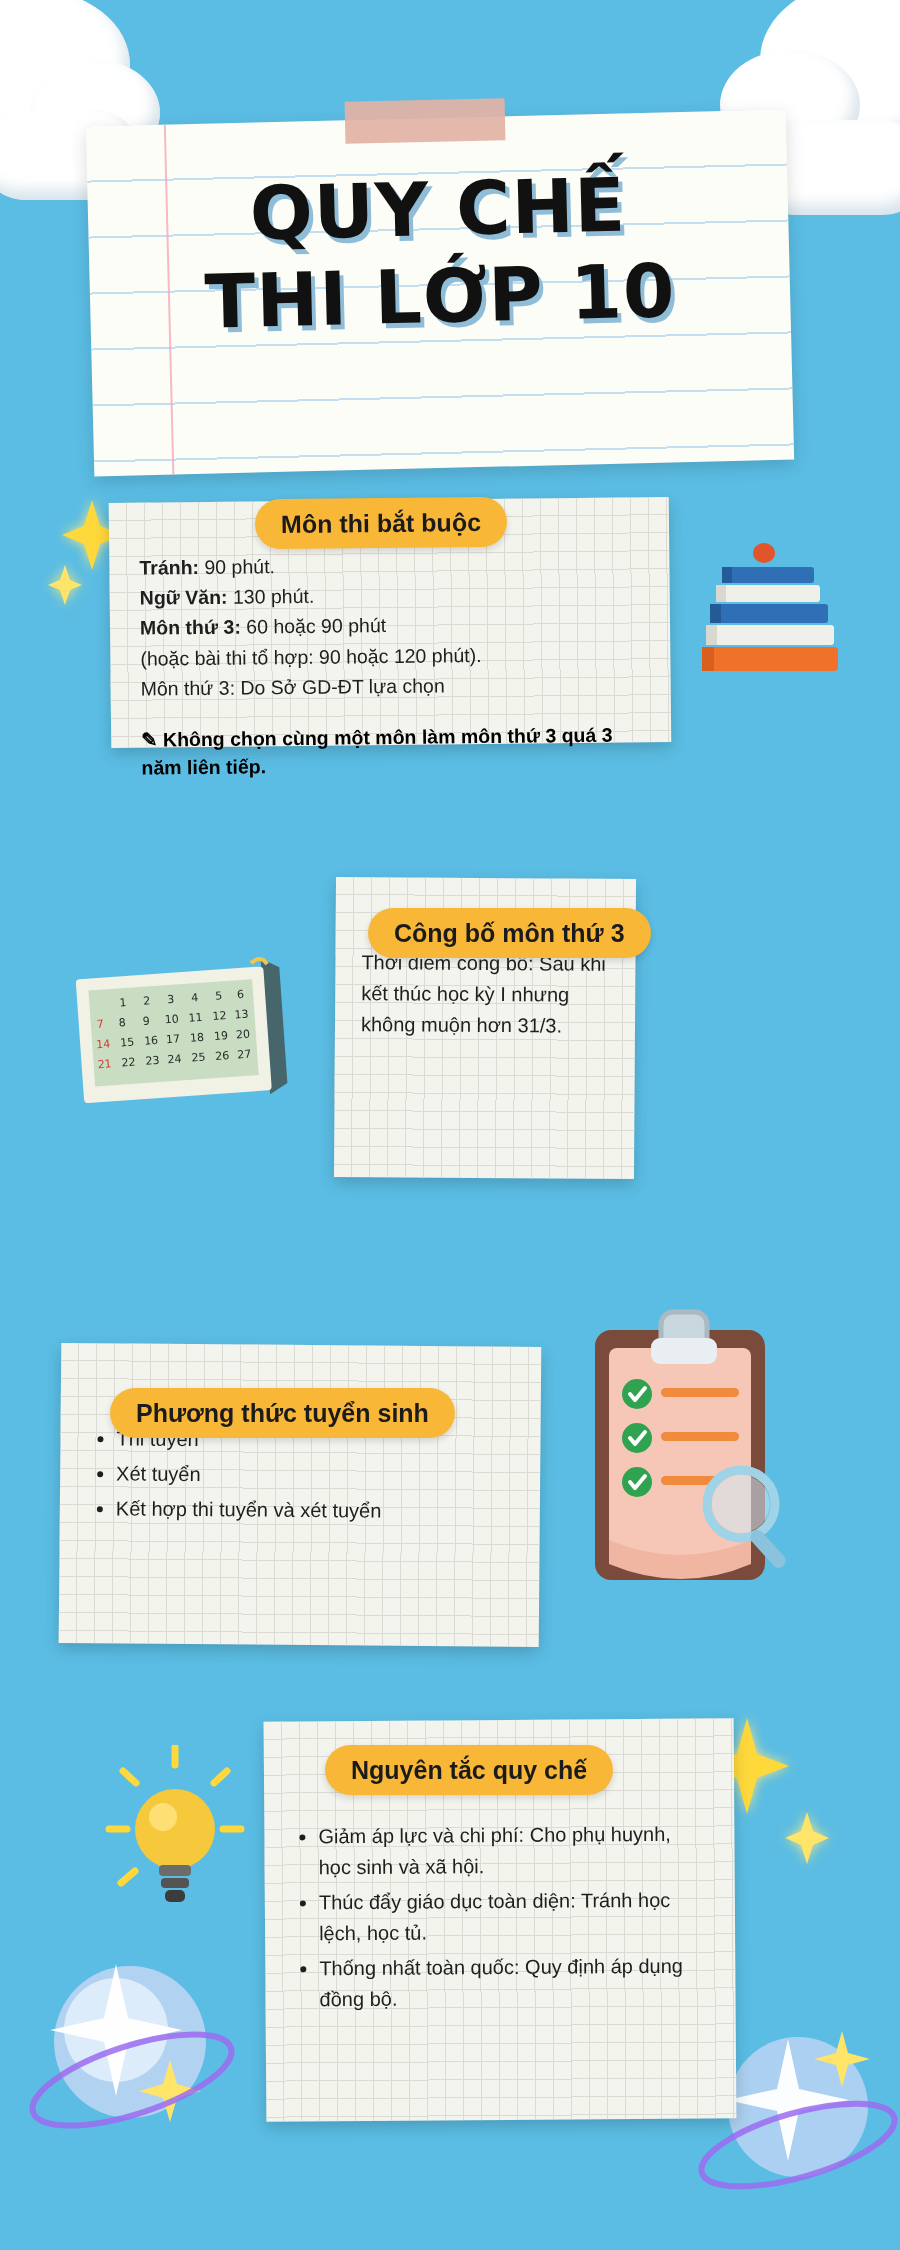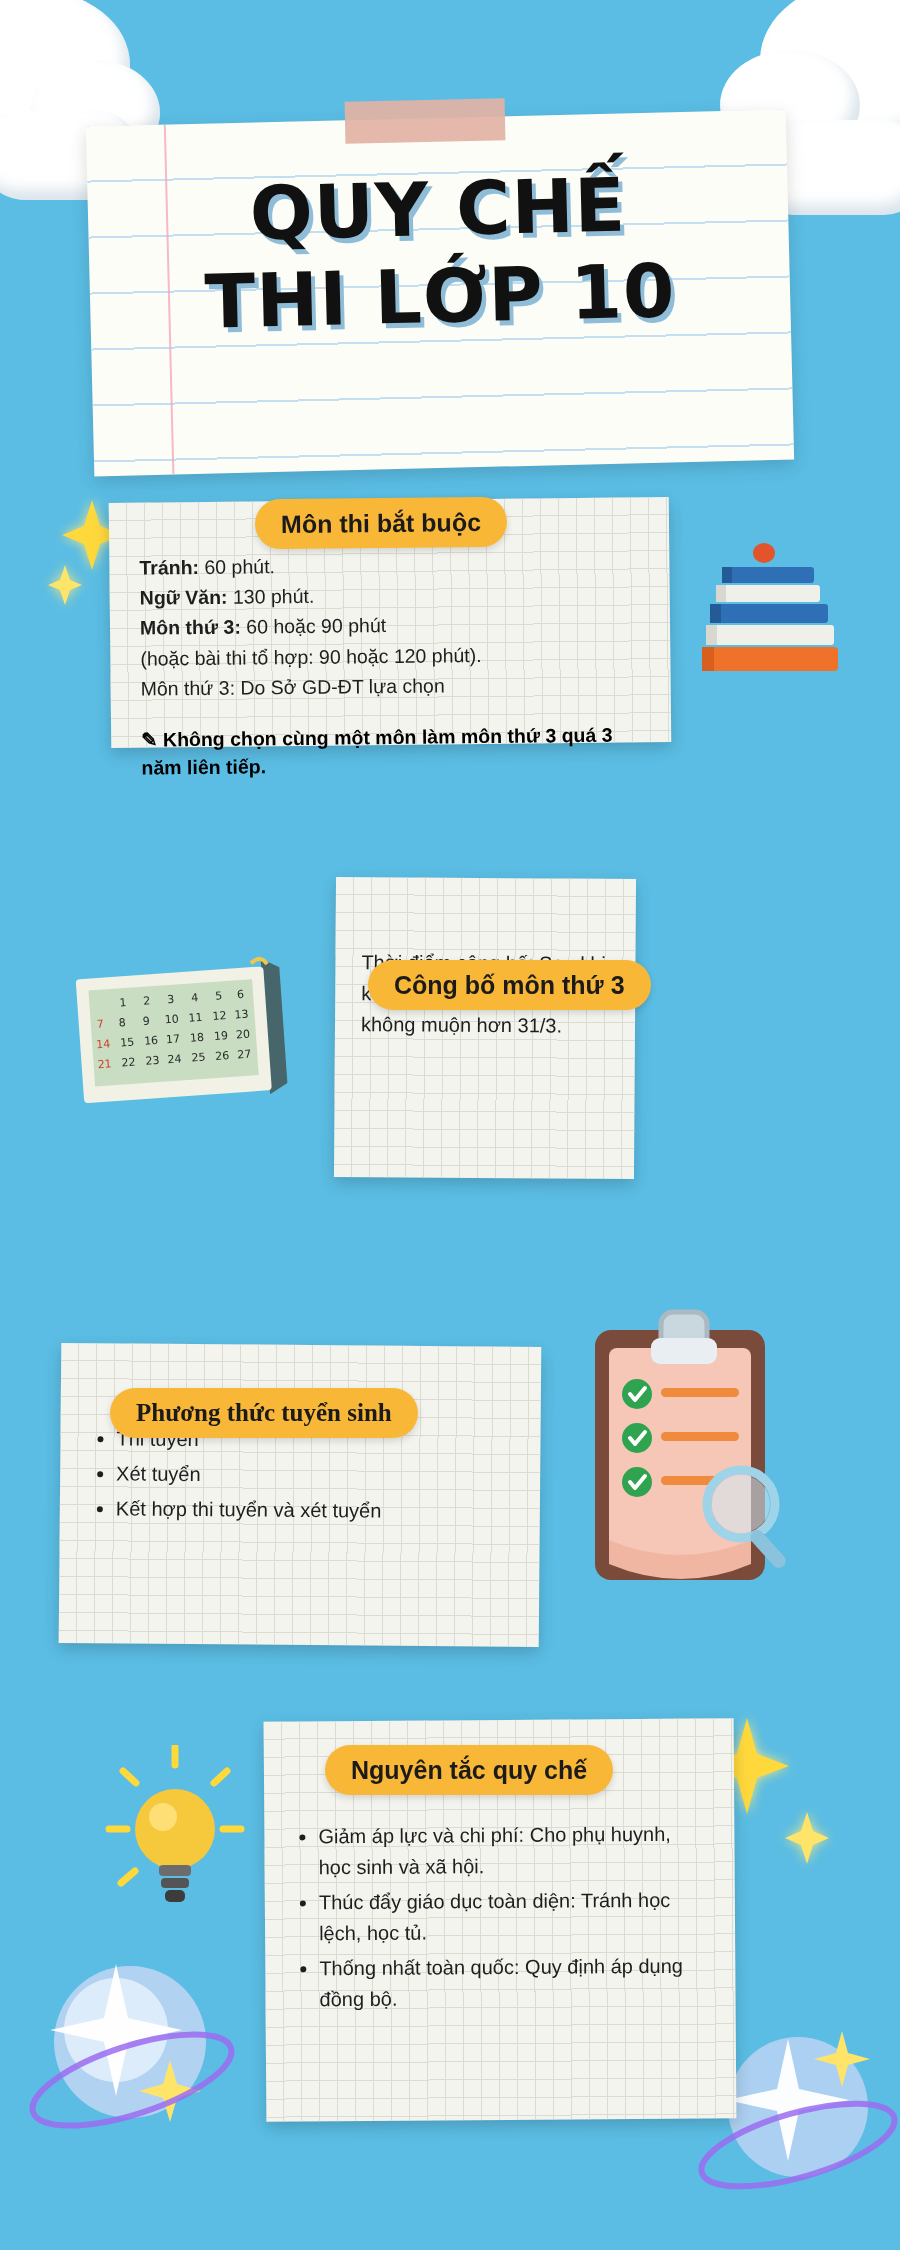--- a/index.html
+++ b/index.html
@@ -127,27 +127,27 @@
   #card-required .inner { padding: 50px 30px 0 30px; }
   #pill-required { left: 255px; top: 498px; transform: rotate(-0.6deg); }
   .warn-line { margin-top: 22px; font-weight: bold; font-size: 19.5px; line-height: 1.45; }
 
   
   .books { position: absolute; right: 30px; top: 535px; width: 170px; height: 150px; z-index: 3; }
 
   
   #card-announce { left: 335px; top: 878px; width: 300px; height: 300px; transform: rotate(0.4deg); }
   #card-announce .inner { padding: 70px 26px 0 26px; }
-  #pill-announce { left: 368px; top: 960px; }
+  #pill-announce { left: 368px; top: 908px; }
   .calendar { position: absolute; left: 70px; top: 958px; width: 230px; height: 160px; z-index: 3; transform: rotate(-4deg); }
 
   
   #card-method { left: 60px; top: 1345px; width: 480px; height: 300px; transform: rotate(0.5deg); }
   #card-method .inner { padding: 80px 30px 0 30px; }
-  #pill-method { left: 110px; top: 1388px; font-family: Liberation Serif, serif; }
+  #pill-method { left: 110px; top: 1388px; }
   .clipboard { position: absolute; left: 565px; top: 1290px; width: 280px; height: 360px; z-index: 3; }
 
   
   #card-principle { left: 265px; top: 1720px; width: 470px; height: 400px; transform: rotate(-0.4deg); }
   #card-principle .inner { padding: 100px 28px 0 28px; }
   #pill-principle { left: 325px; top: 1745px; }
   .bulb { position: absolute; left: 105px; top: 1745px; width: 140px; height: 170px; z-index: 3; }
 
   
   .orb { position: absolute; z-index: 1; }
@@ -181,21 +181,21 @@
   <svg width="34" height="40" viewBox="0 0 34 40">
     <path d="M17 0 L22 15 L34 20 L22 25 L17 40 L12 25 L0 20 L12 15 Z" fill="#ffe46a"></path>
   </svg>
 </div>
 
 <div class="pill" id="pill-required">Môn thi bắt buộc</div>
 <div class="card" id="card-required">
   <div class="grid"></div>
   <div class="inner">
     <div class="body-txt">
-      <b>Tránh:</b><span> 60 phút.</span>
+      <b>Tránh:</b><span> 90 phút.</span>
     </div>
     <div class="body-txt">
       <b>Ngữ Văn:</b><span> 130 phút.</span>
     </div>
     <div class="body-txt">
       <b>Môn thứ 3:</b><span> 60 hoặc 90 phút</span>
     </div>
     <div class="body-txt">(hoặc bài thi tổ hợp: 90 hoặc 120 phút).</div>
     <div class="body-txt">Môn thứ 3: Do Sở GD-ĐT lựa chọn</div>
     <div class="warn-line">

